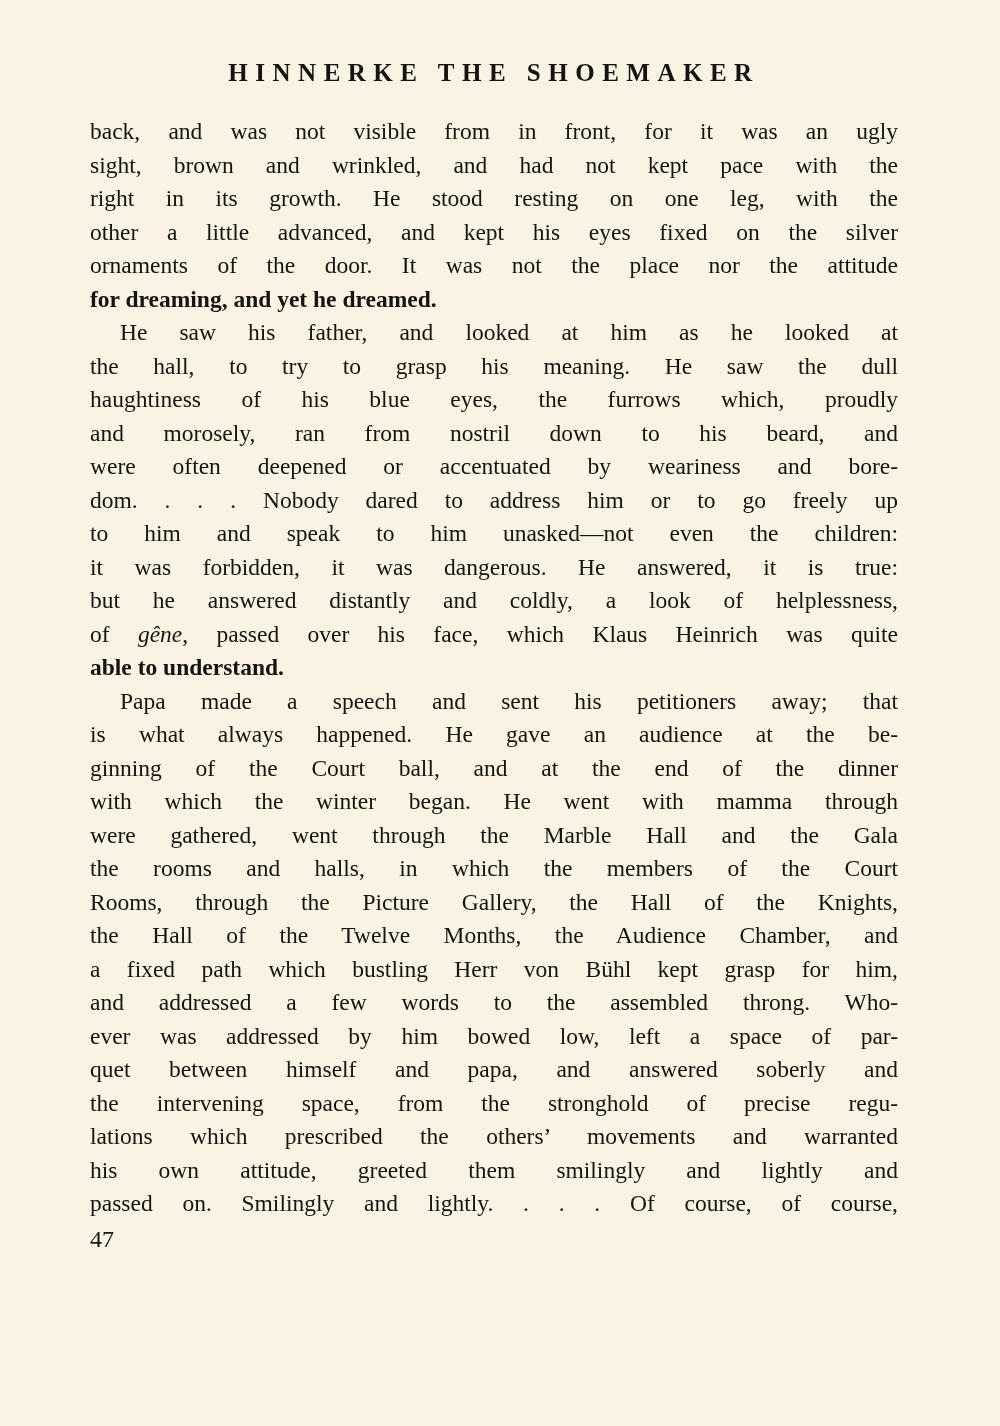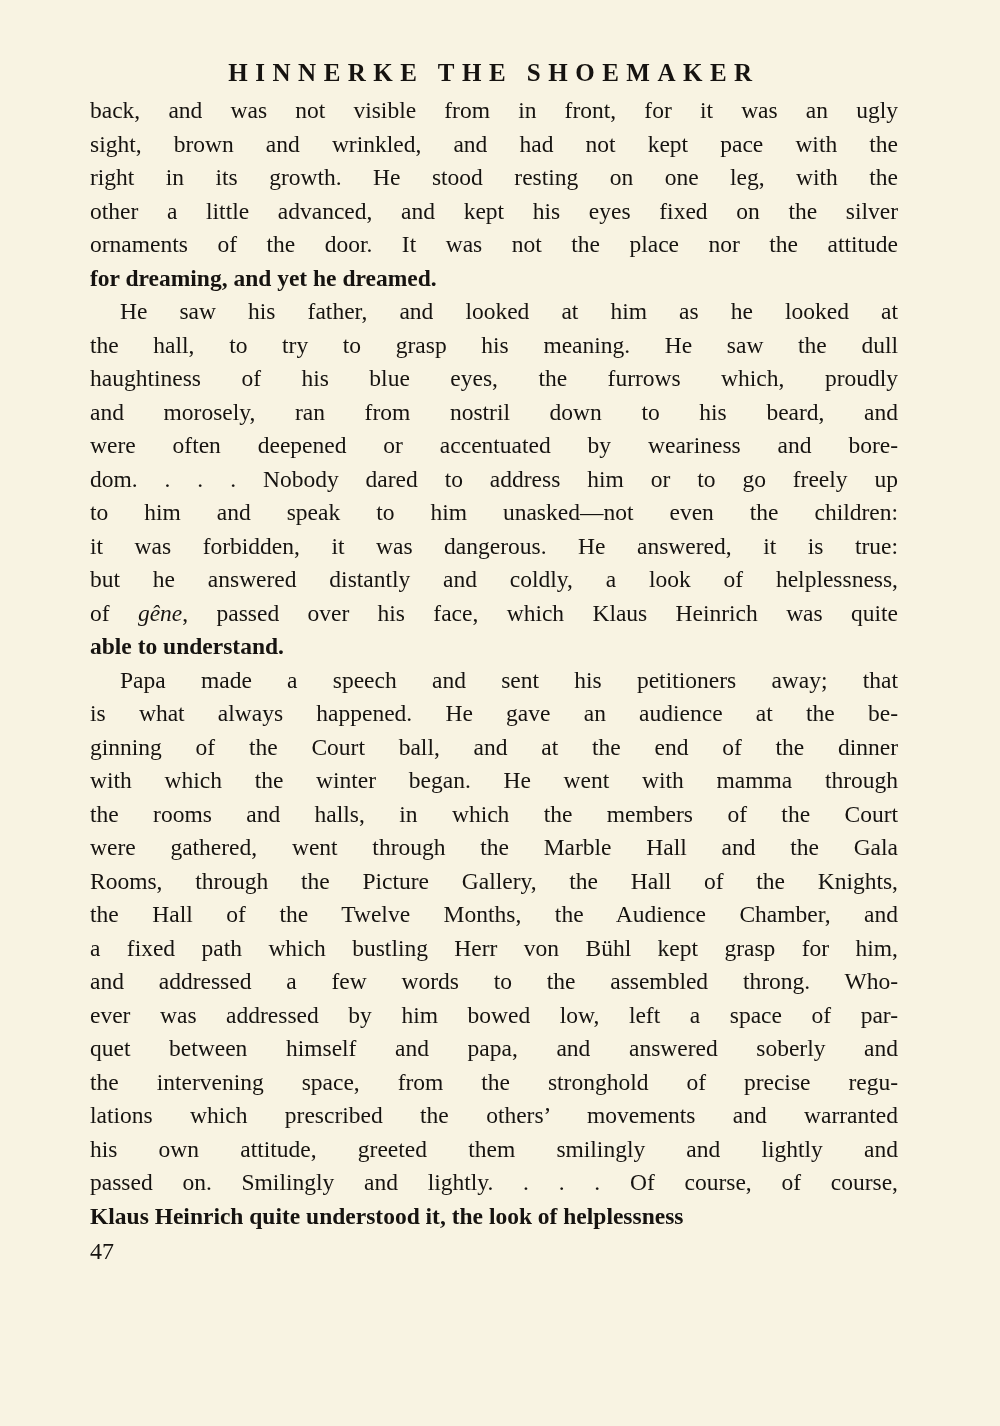--- a/index.html
+++ b/index.html
@@ -20,21 +20,21 @@
     left: 90px;
     top: 58px;
     width: 808px;
   }
   .header {
     text-align: center;
     font-size: 25px;
     font-weight: 700;
     letter-spacing: 0.30em;
     line-height: 30px;
-    margin-bottom: 6px;
+    margin-bottom: 27px;
     white-space: nowrap;
   }
   .line {
     font-size: 23.5px;
     line-height: 33.5px;
     text-align: justify;
     text-align-last: justify;
   }
   .line.last {
     text-align-last: left;
@@ -77,30 +77,29 @@
         <div class="line">it was forbidden, it was dangerous. He answered, it is true:</div>
         <div class="line">but he answered distantly and coldly, a look of helplessness,</div>
         <div class="line">of <i>gêne</i>, passed over his face, which Klaus Heinrich was quite</div>
         <div class="line last">able to understand.</div>
       </div>
       <div>
         <div class="line indent">Papa made a speech and sent his petitioners away; that</div>
         <div class="line">is what always happened. He gave an audience at the be-</div>
         <div class="line">ginning of the Court ball, and at the end of the dinner</div>
         <div class="line">with which the winter began. He went with mamma through</div>
+        <div class="line">were gathered, went through the Marble Hall and the Gala</div>
         <div class="line">the rooms and halls, in which the members of the Court</div>
-        <div class="line">were gathered, went through the Marble Hall and the Gala</div>
         <div class="line">Rooms, through the Picture Gallery, the Hall of the Knights,</div>
         <div class="line">the Hall of the Twelve Months, the Audience Chamber, and</div>
         <div class="line">a fixed path which bustling Herr von Bühl kept grasp for him,</div>
         <div class="line">and addressed a few words to the assembled throng. Who-</div>
         <div class="line">ever was addressed by him bowed low, left a space of par-</div>
         <div class="line">quet between himself and papa, and answered soberly and</div>
         <div class="line">the intervening space, from the stronghold of precise regu-</div>
         <div class="line">lations which prescribed the others’ movements and warranted</div>
         <div class="line">his own attitude, greeted them smilingly and lightly and</div>
         <div class="line">passed on. Smilingly and lightly. . . . Of course, of course,</div>
-        <div class="line last">Klaus Heinrich quite understood it, the look of helplessness</div>
       </div>
     </div>
 
   <div class="page-number">47</div>
 </div>
 
 </body></html>

